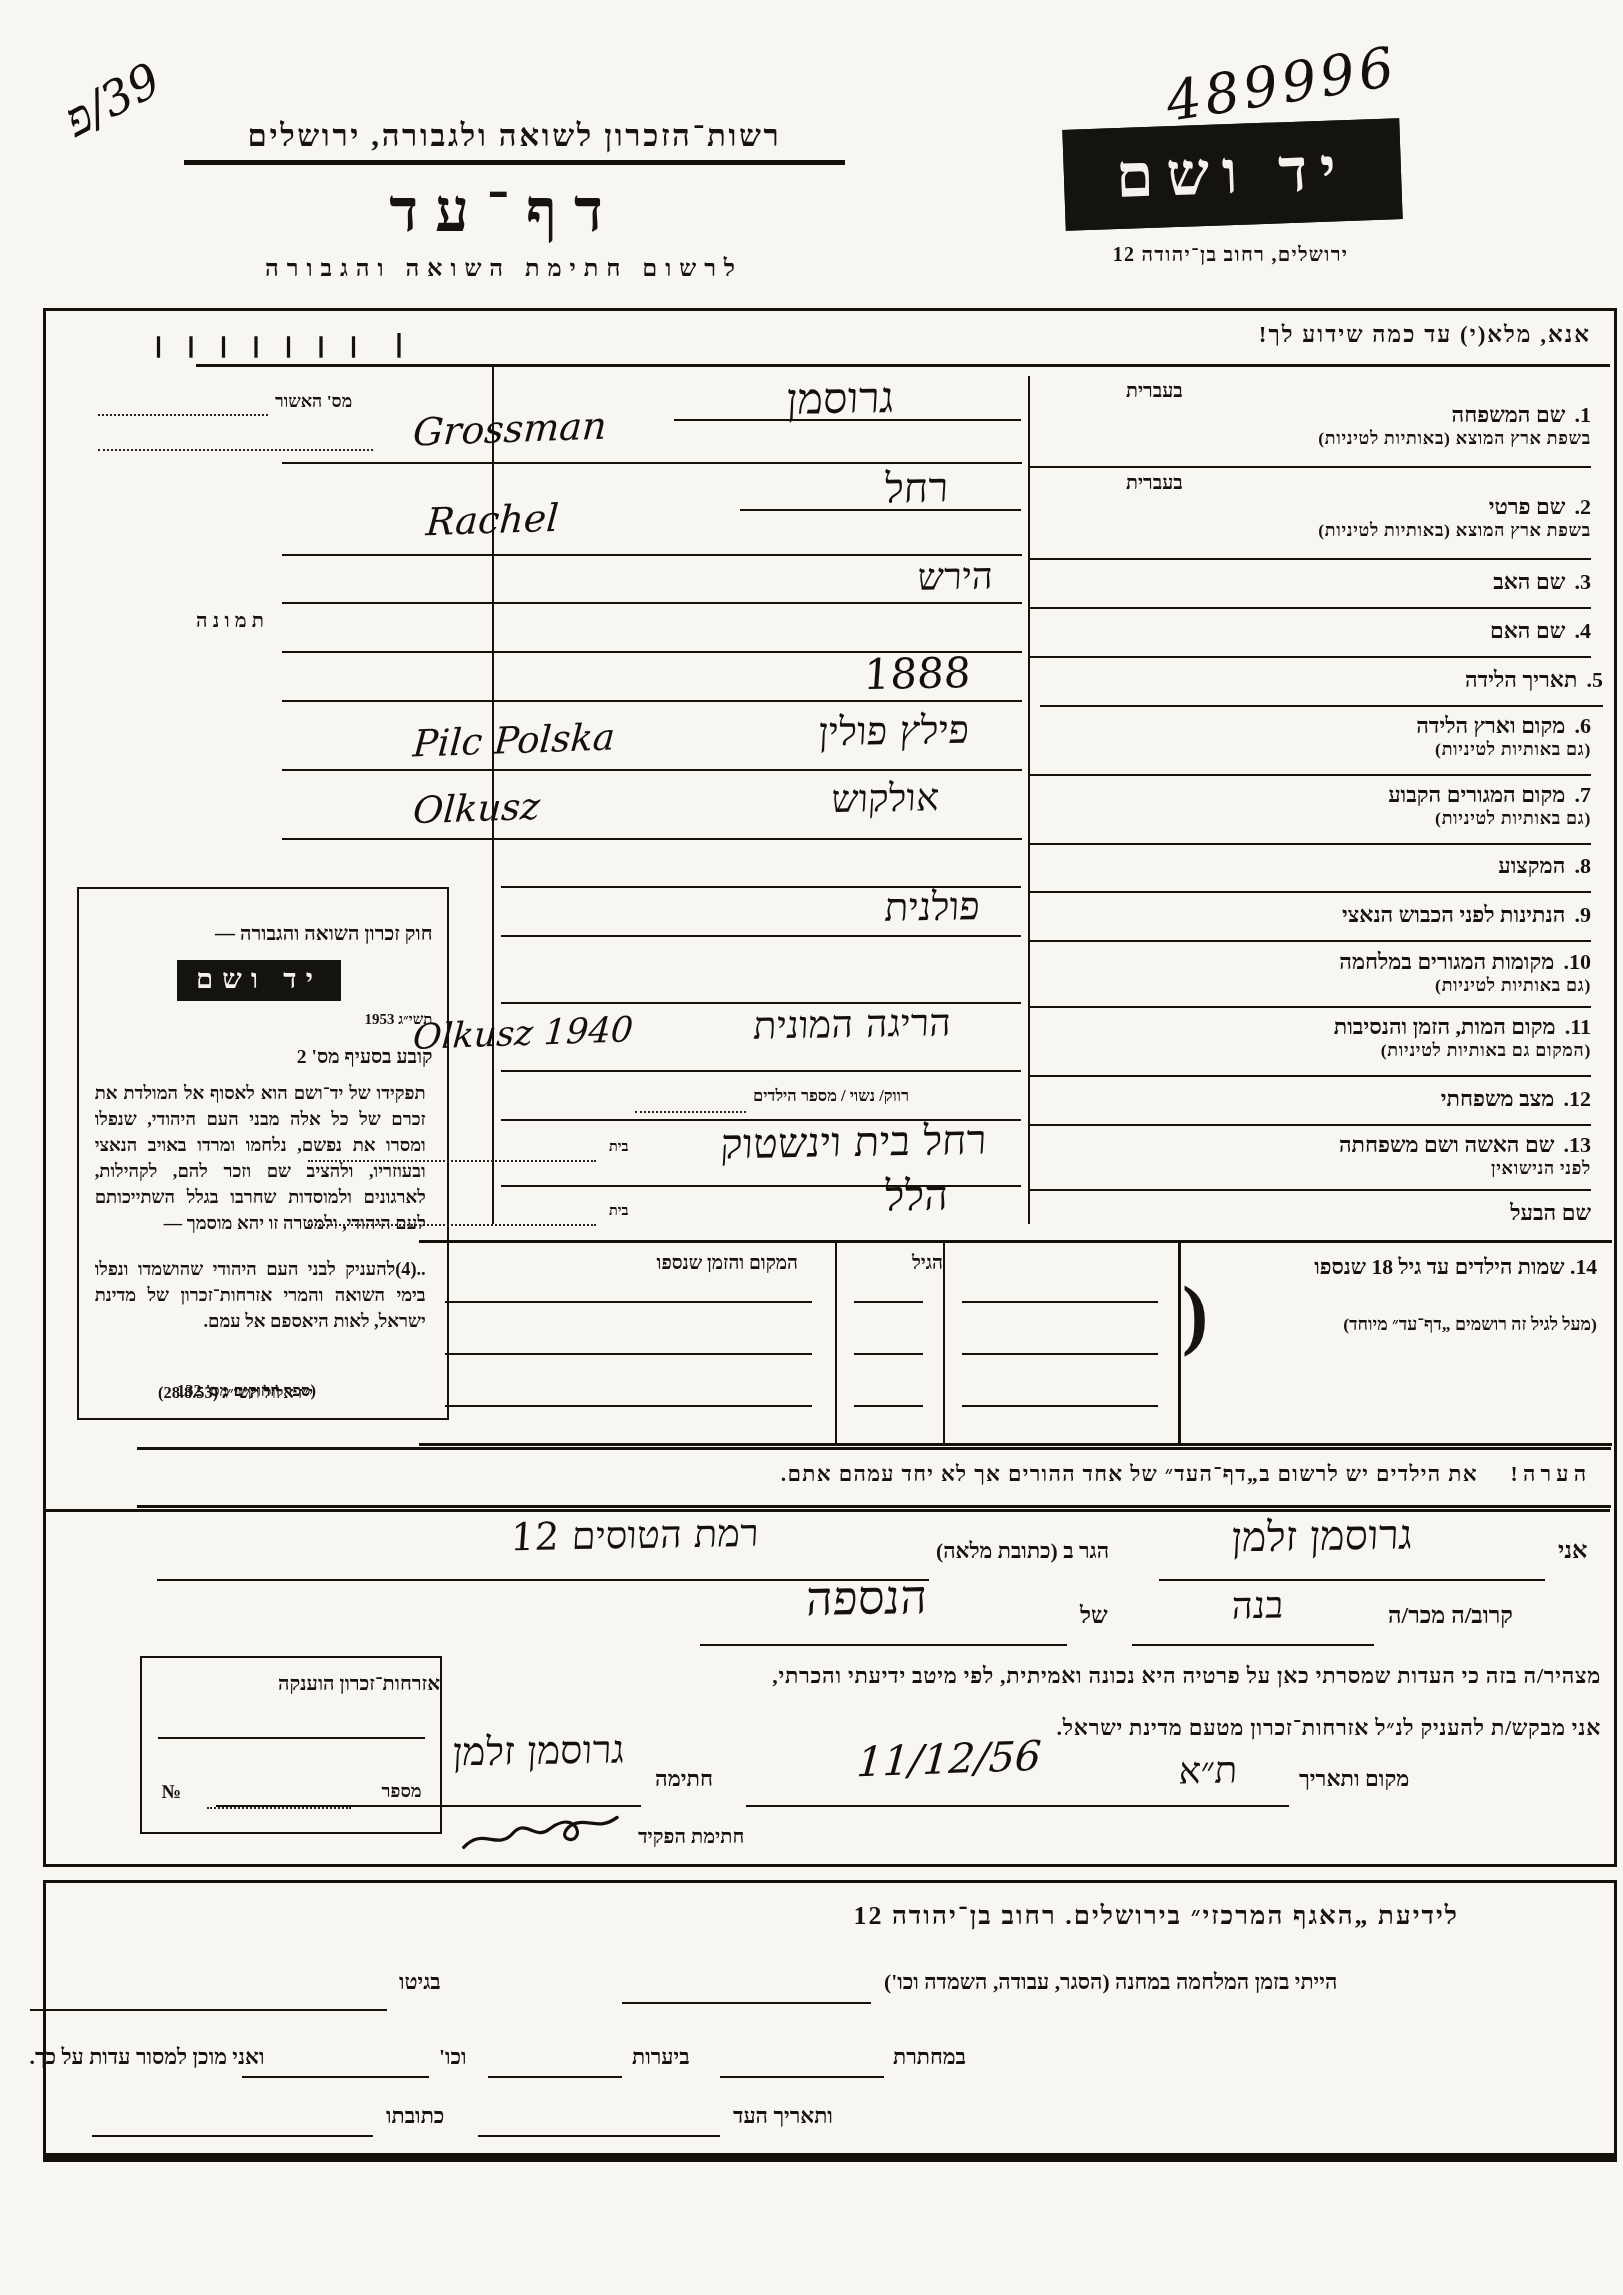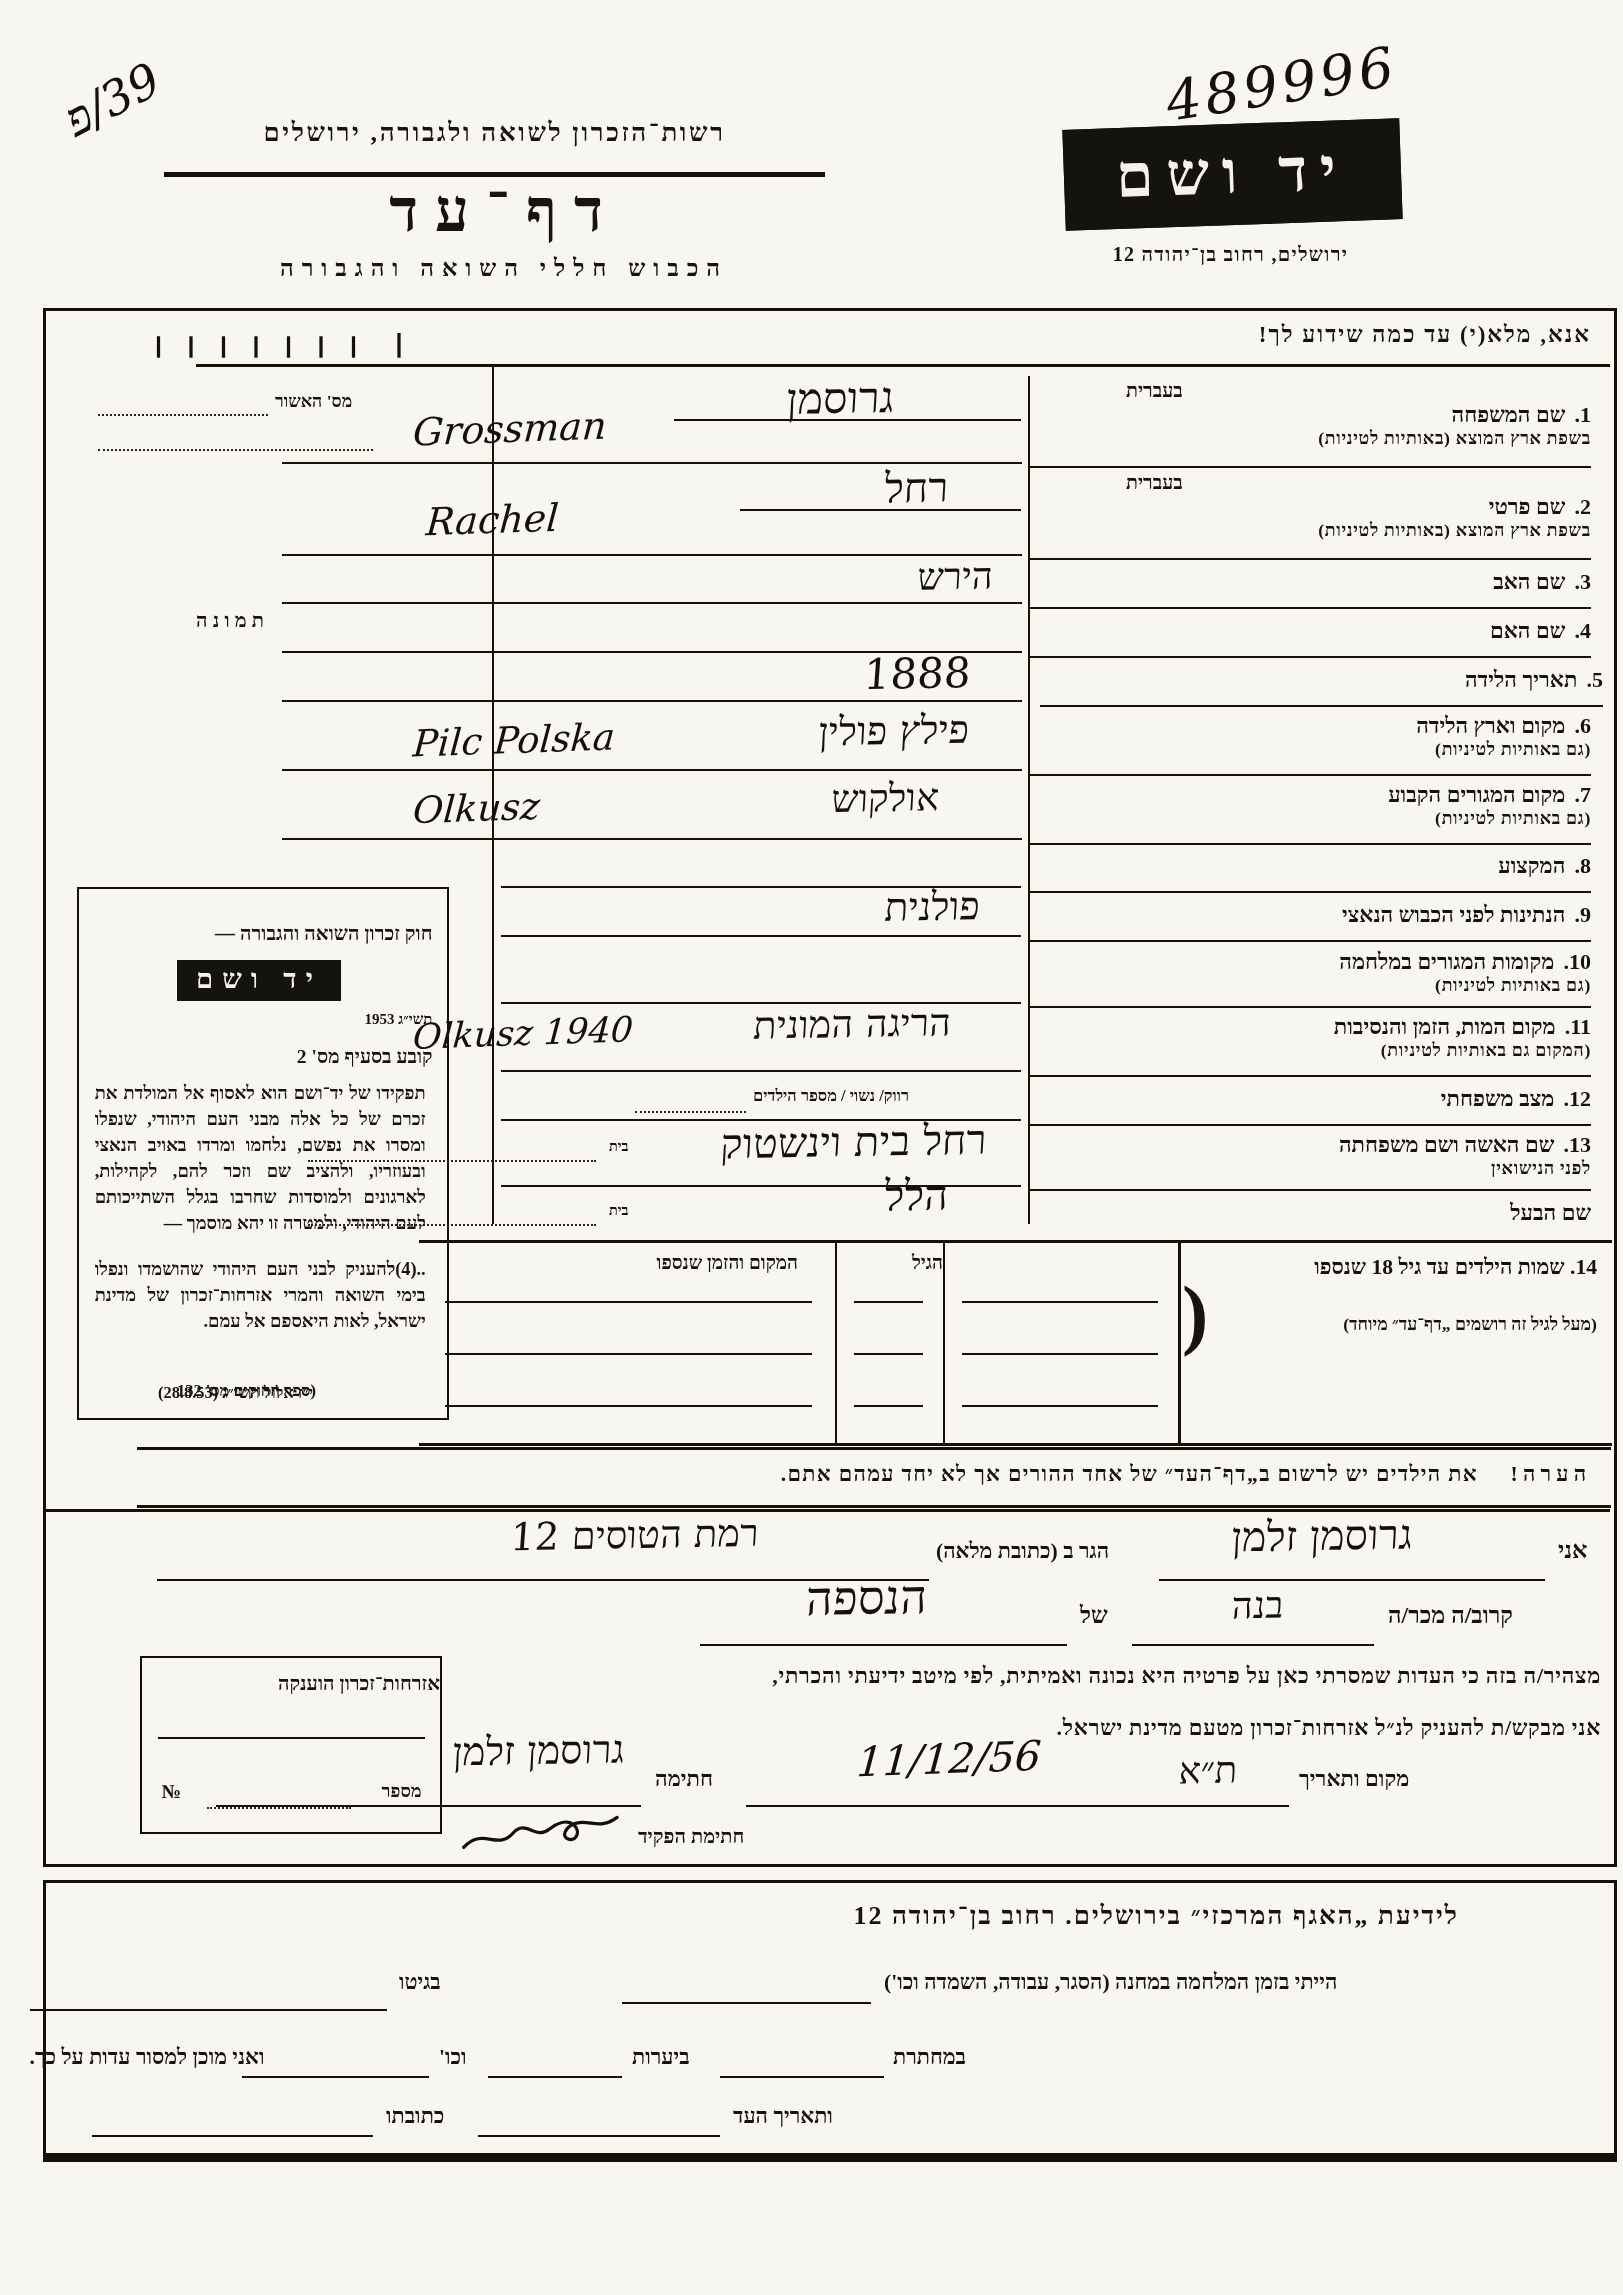--- a/index.html
+++ b/index.html
@@ -32,23 +32,23 @@
   .center{text-align:right;}
   svg{display:block;}
 </style>
 </head>
 <body>
 
 <div class="sheet">
 
   <div class="abs hw hw-lat" style="left:62px;top:72px;font-size:47px;transform:rotate(-28deg);">39/פ</div>
 
-  <div class="abs print" style="left:164px;top:118px;width:661px;font-size:26px;text-align:center;letter-spacing:2.6px;border-bottom:5.2px solid #14100a;padding-bottom:24px;">רשות־הזכרון לשואה ולגבורה, ירושלים</div>
+  <div class="abs print" style="left:184px;top:118px;width:661px;font-size:31px;text-align:center;letter-spacing:2.6px;border-bottom:5.2px solid #14100a;padding-bottom:6px;">רשות־הזכרון לשואה ולגבורה, ירושלים</div>
   <div class="abs print" style="left:367px;top:177px;width:275px;font-size:60px;text-align:center;letter-spacing:17px;">דף־עד</div>
-  <div class="abs print" style="left:216px;top:255px;width:576px;font-size:24px;text-align:center;letter-spacing:7.9px;">הכבוש חללי השואה והגבורה</div>
+  <div class="abs print" style="left:216px;top:255px;width:576px;font-size:24px;text-align:center;letter-spacing:7.9px;">לרשום חתימת השואה והגבורה</div>
 
   <div class="abs hw hw-lat" style="left:1165px;top:52px;font-size:55px;transform:rotate(-9deg);letter-spacing:3.9px;">489996</div>
 
   <div class="abs stamp" style="left:1064px;top:124px;width:331px;height:95px;font-size:60px;line-height:92px;letter-spacing:13px;transform:rotate(-2deg);border:3.9px solid #151310;">יד ושם</div>
   <div class="abs print" style="left:1047px;top:243px;width:367px;font-size:20px;text-align:center;letter-spacing:1.3px;">ירושלים, רחוב בן־יהודה 12</div>
 
   <div class="box" style="left:43px;top:308px;width:1568px;height:1553px;"></div>
 
   <div class="abs print" style="left:982px;top:322px;width:609px;font-size:23px;text-align:right;letter-spacing:2px;">אנא, מלא(י) עד כמה שידוע לך!</div>
   <div class="uline" style="left:196px;top:364px;width:1414px;border-bottom-width:3.9px;"></div>

